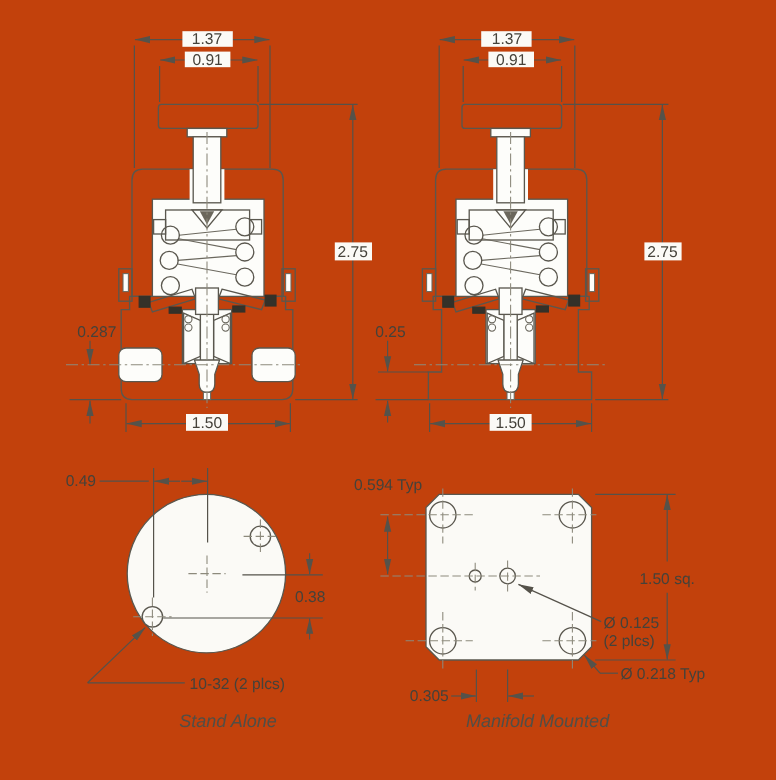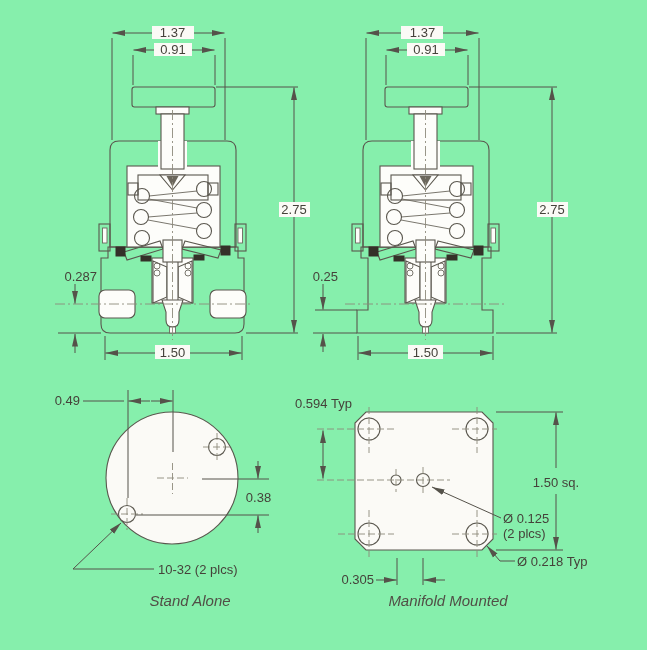--- a/index.html
+++ b/index.html
@@ -1,17 +1,17 @@
 <!DOCTYPE html>
 <html><head>
 <meta charset="utf-8">
 <title>Valve dimensional drawing</title>
 <style>
   html,body{margin:0;padding:0;background:#ffffff;}
-  .page{position:relative;width:647px;height:650px;background:#86efac;overflow:hidden;
+  .page{position:relative;width:647px;height:650px;background:#c2410c;overflow:hidden;
         font-family:"Liberation Sans", sans-serif;}
   svg{position:absolute;left:0;top:0;}
   .ln{stroke:#5a574e;stroke-width:1.1;fill:none;}
   .thin{stroke:#6b685e;stroke-width:0.9;fill:none;}
   .dimln{stroke:#55524a;stroke-width:1;fill:none;}
   .cl{stroke:#8d8a7c;stroke-width:0.9;fill:none;stroke-dasharray:10 3 2 3;}
   .dash{stroke:#8d8a7c;stroke-width:0.9;fill:none;stroke-dasharray:7 3;}
   .dimtxt{font-family:"Liberation Sans", sans-serif;font-size:13px;fill:#45423a;}
   .cap{font-family:"Liberation Sans", sans-serif;font-size:15px;font-style:italic;fill:#514e46;}
   .paper{fill:#fbfaf6;}

